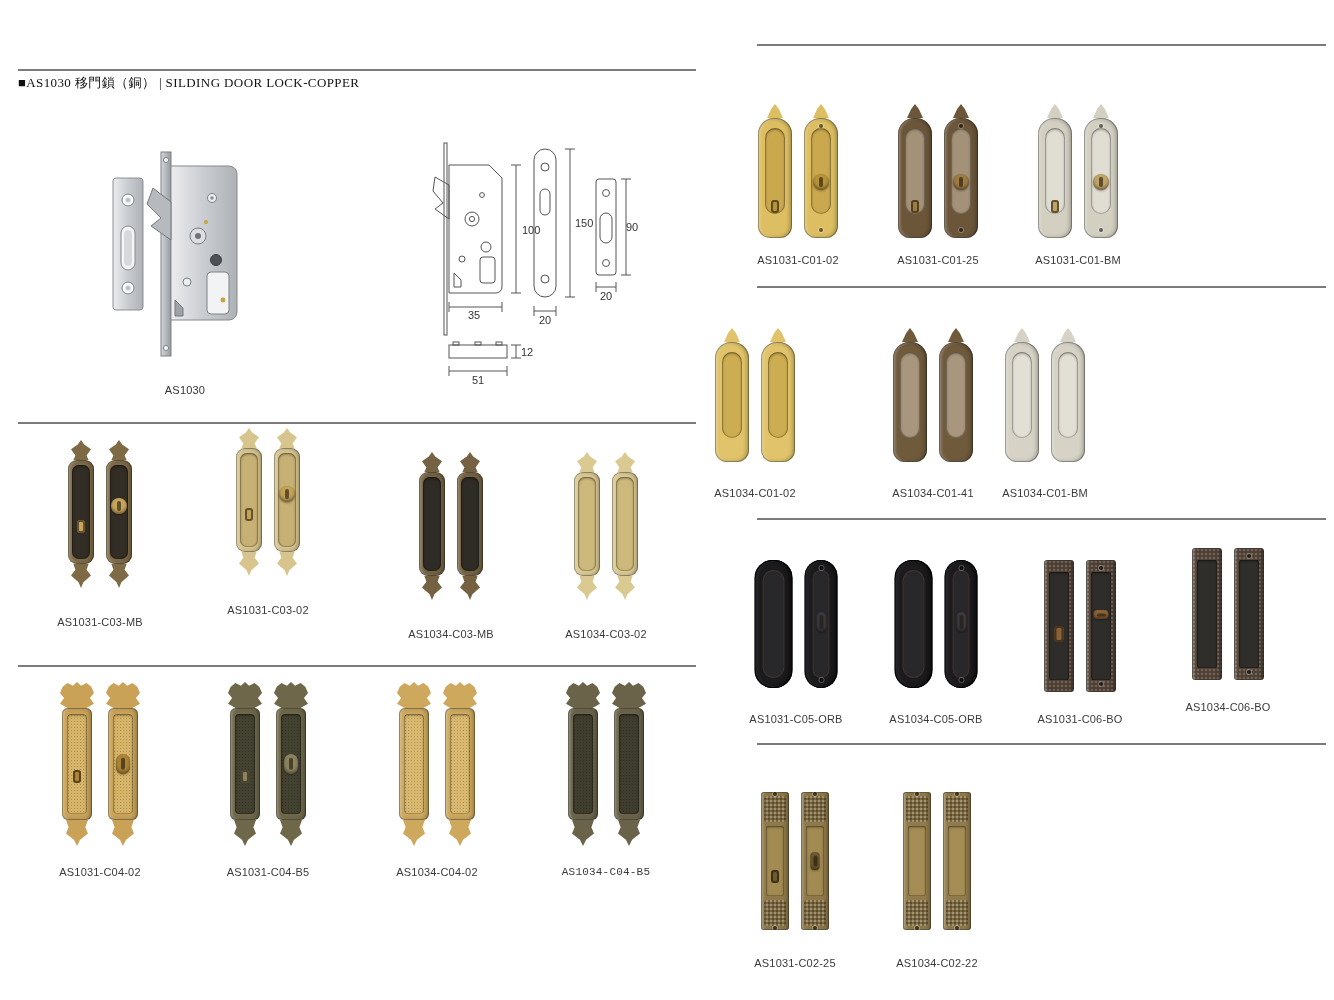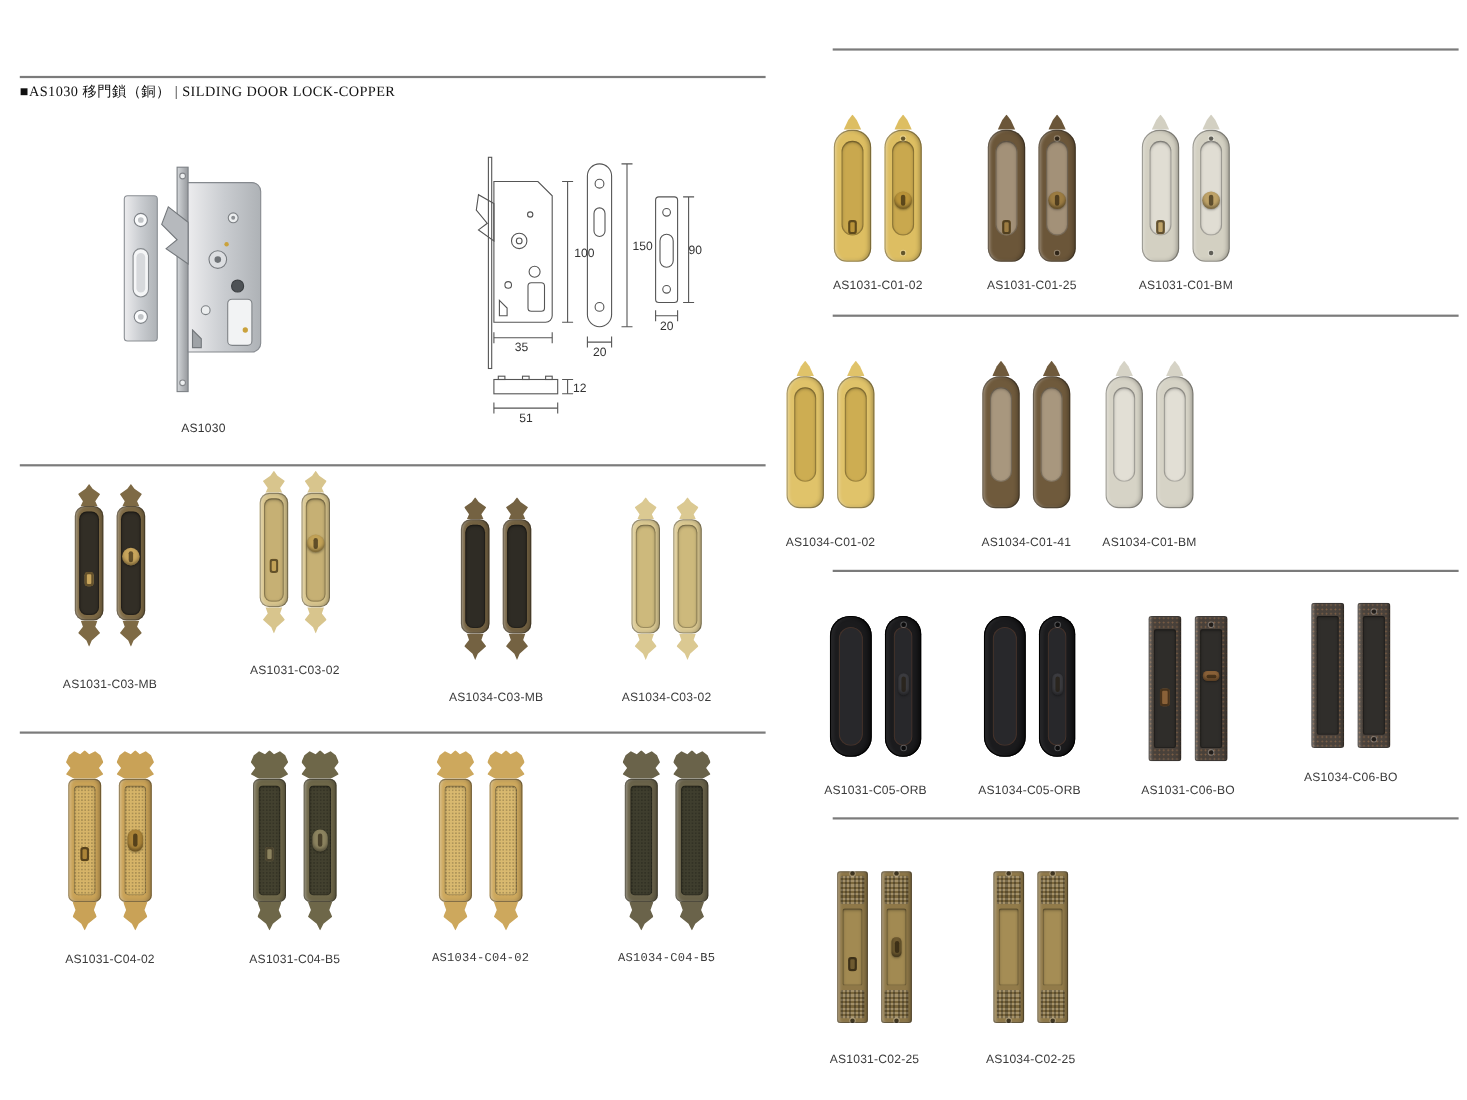--- a/index.html
+++ b/index.html
@@ -317,21 +317,21 @@
         <i class="fin top"></i>
         <span class="body">
           <span class="recess"></span>
           <b class="thumbturn"></b>
         </span>
         <i class="fin bot"></i>
       </div>
   </div>
   <div class="plabel">AS1031-C04-B5</div>
 </div>
-<div class="tile" style="left:362px;top:682px;width:150px;height:196px;font-family:Liberation Mono, monospace;">
+<div class="tile" style="left:362px;top:682px;width:150px;height:196px;">
   <div class="pair c04" style="--frame: #cda85d; --recess: #d9b96f; --accent: #ab8438;">
     <div class="plate">
         <i class="fin top"></i>
         <span class="body">
           <span class="recess"></span>
         </span>
         <i class="fin bot"></i>
       </div>
     <div class="plate">
         <i class="fin top"></i>
@@ -588,14 +588,14 @@
         </span>
       </div>
     <div class="plate scr">
         <span class="body">
           <span class="recess"></span>
           <u class="screw top"></u>
           <u class="screw bot"></u>
         </span>
       </div>
   </div>
-  <div class="plabel">AS1034-C02-25</div>
+  <div class="plabel">AS1034-C02-22</div>
 </div>
 
 </body></html>

